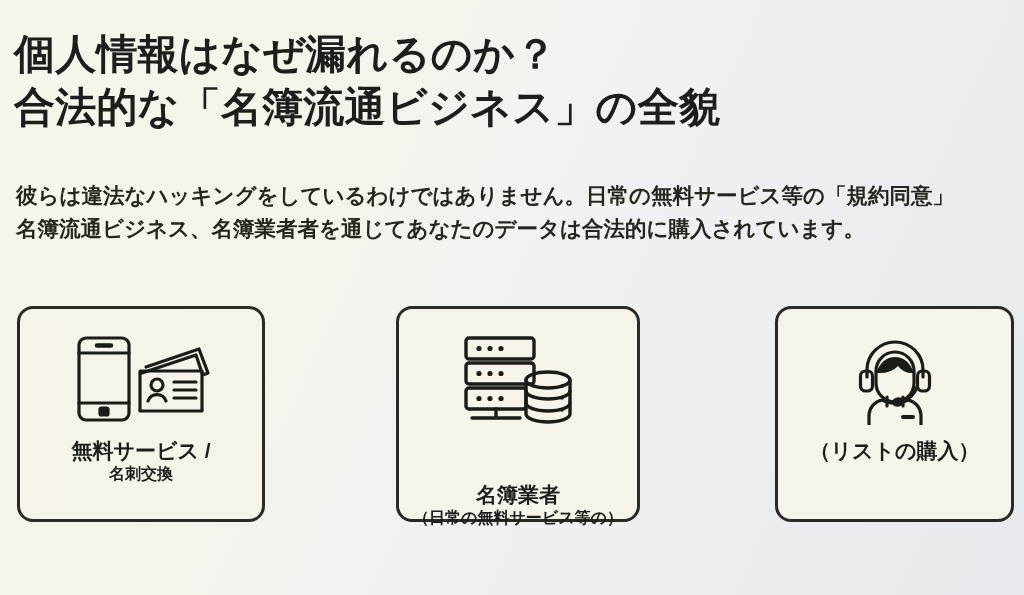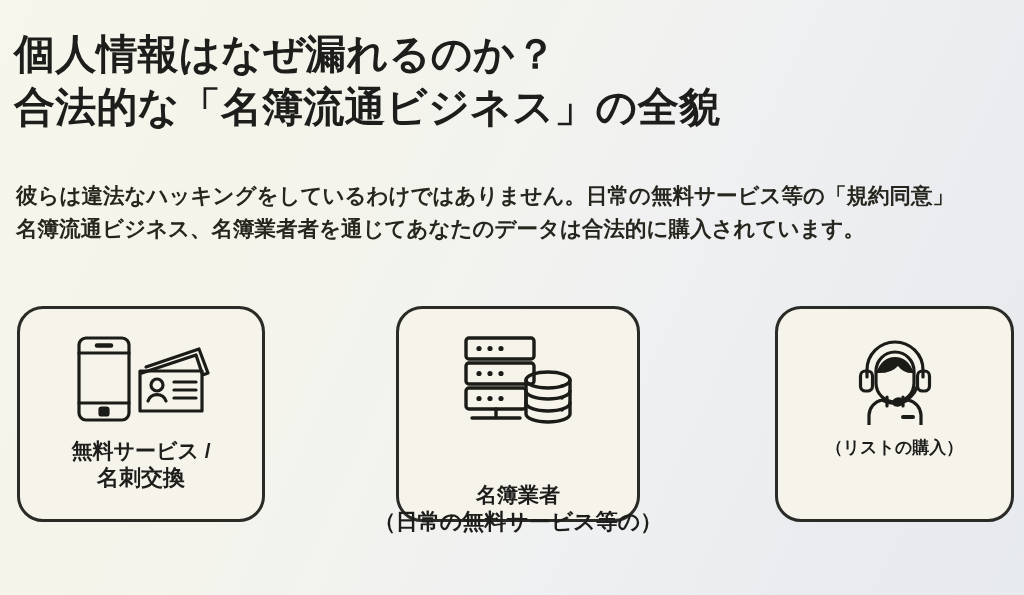--- a/index.html
+++ b/index.html
@@ -72,21 +72,21 @@
     height: 220px;
   }
 
   .card {
     position: absolute;
     top: 0;
     height: 216px;
     box-sizing: border-box;
     background: #f6f4ea;
     border: 3px solid #2a2a26;
-    border-radius: 26px;
+    border-radius: 16px;
     display: flex;
     flex-direction: column;
     align-items: center;
     justify-content: flex-start;
     z-index: 2;
   }
   .card-1 { left: 17px;  width: 248px; }
   .card-2 { left: 396px; width: 244px; gap: 44px; }
   .card-3 { left: 775px; width: 239px; }
 
@@ -107,25 +107,25 @@
     padding: 0 8px;
   }
   .label-main {
     display: block;
     font-size: 21px;
     font-weight: 700;
     white-space: nowrap;
   }
   .label-sub {
     display: block;
-    font-size: 22px;
-    font-weight: 700;
-    white-space: nowrap;
-  }
-  .card-3 .label-sub { font-size: 17px; }
+    font-size: 16px;
+    font-weight: 700;
+    white-space: nowrap;
+  }
+  .card-3 .label-sub { font-size: 21px; }
 </style>
 </head>
 <body>
 
 <div id="slide">
 
   <div class="headline">
     <span class="headline-line">個人情報はなぜ漏れるのか？</span>
     <span class="headline-line">合法的な「名簿流通ビジネス」の全貌</span>
   </div>

